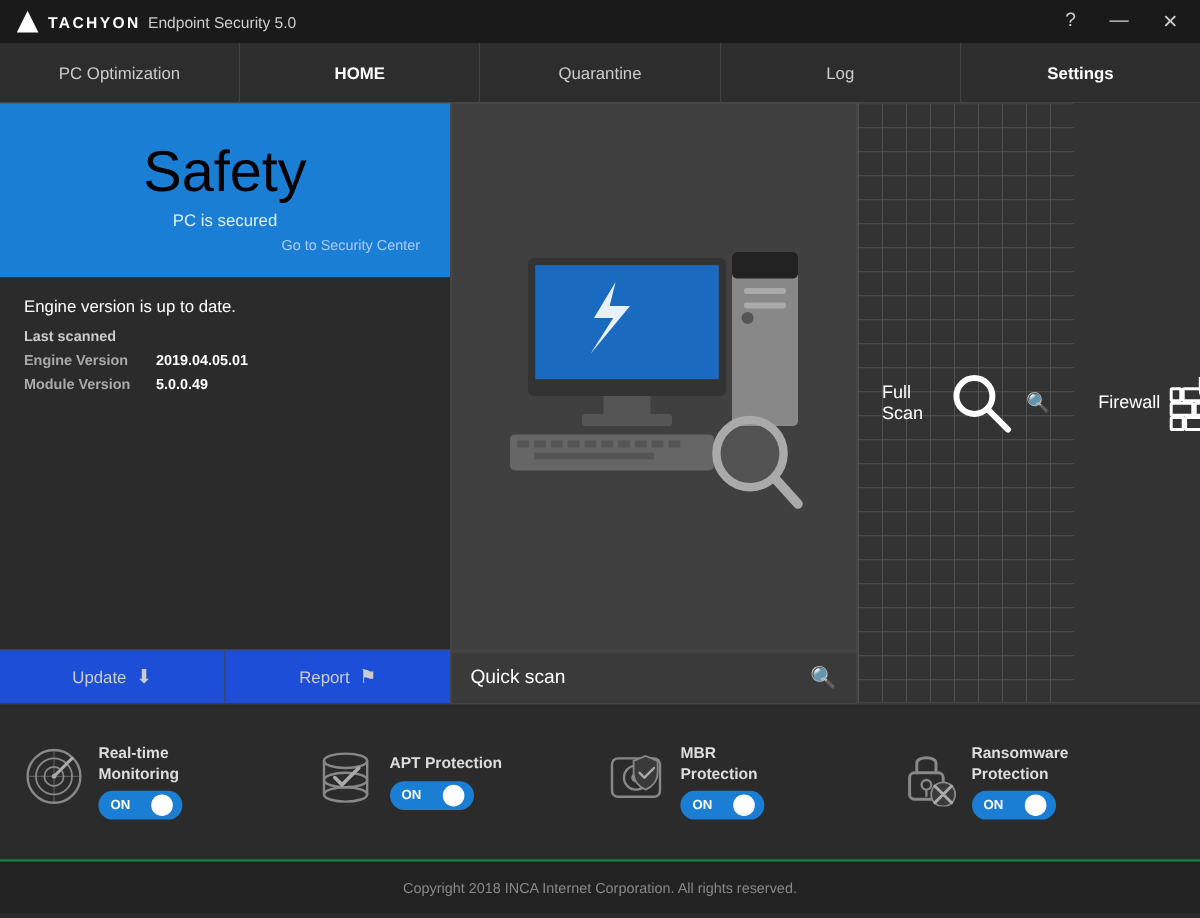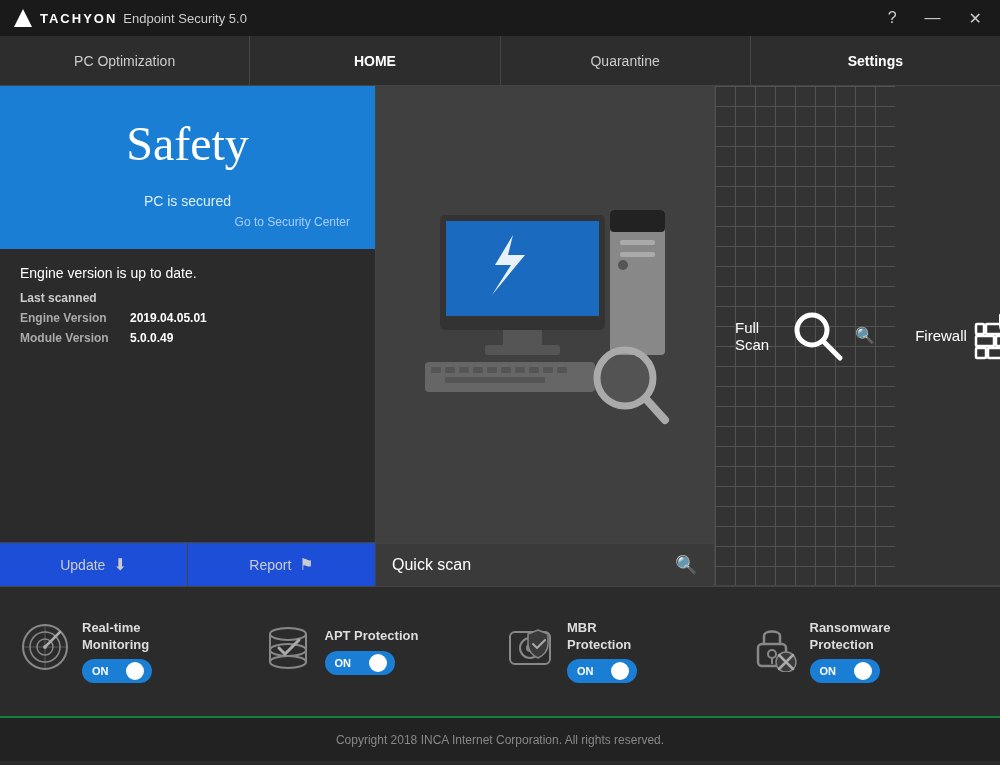--- a/index.html
+++ b/index.html
@@ -89,23 +89,22 @@
     }
     .safety-banner {
       background: #1a7fd4;
       padding: 30px 25px 20px;
       text-align: center;
       flex: 0 0 auto;
     }
     .safety-title {
       font-size: 48px;
       font-weight: 300;
-      color: #ffffff;
-      margin-bottom: 22px;
-      font-family: Liberation Serif, serif;
+      color: #000000;
+      margin-bottom: 4px;
     }
     .safety-subtitle {
       font-size: 14px;
       color: #ddeeff;
       margin-bottom: 6px;
     }
     .safety-link {
       font-size: 12px;
       color: #aaccff;
       text-align: right;
@@ -328,20 +327,23 @@
 
 <div class="nav-bar">
   <div class="nav-item">
     <span>PC Optimization</span>
   </div>
   <div class="nav-item active">
     <span>HOME</span>
   </div>
   <div class="nav-item">
     <span>Quarantine</span>
+  </div>
+  <div class="nav-item">
+    <span>Log</span>
   </div>
   <div class="nav-item">
     <span style="font-weight:700;color:#fff;">Settings</span>
   </div>
 </div>
 
 <div class="main-content">
 
   <div class="left-panel">
     <div class="safety-banner">

